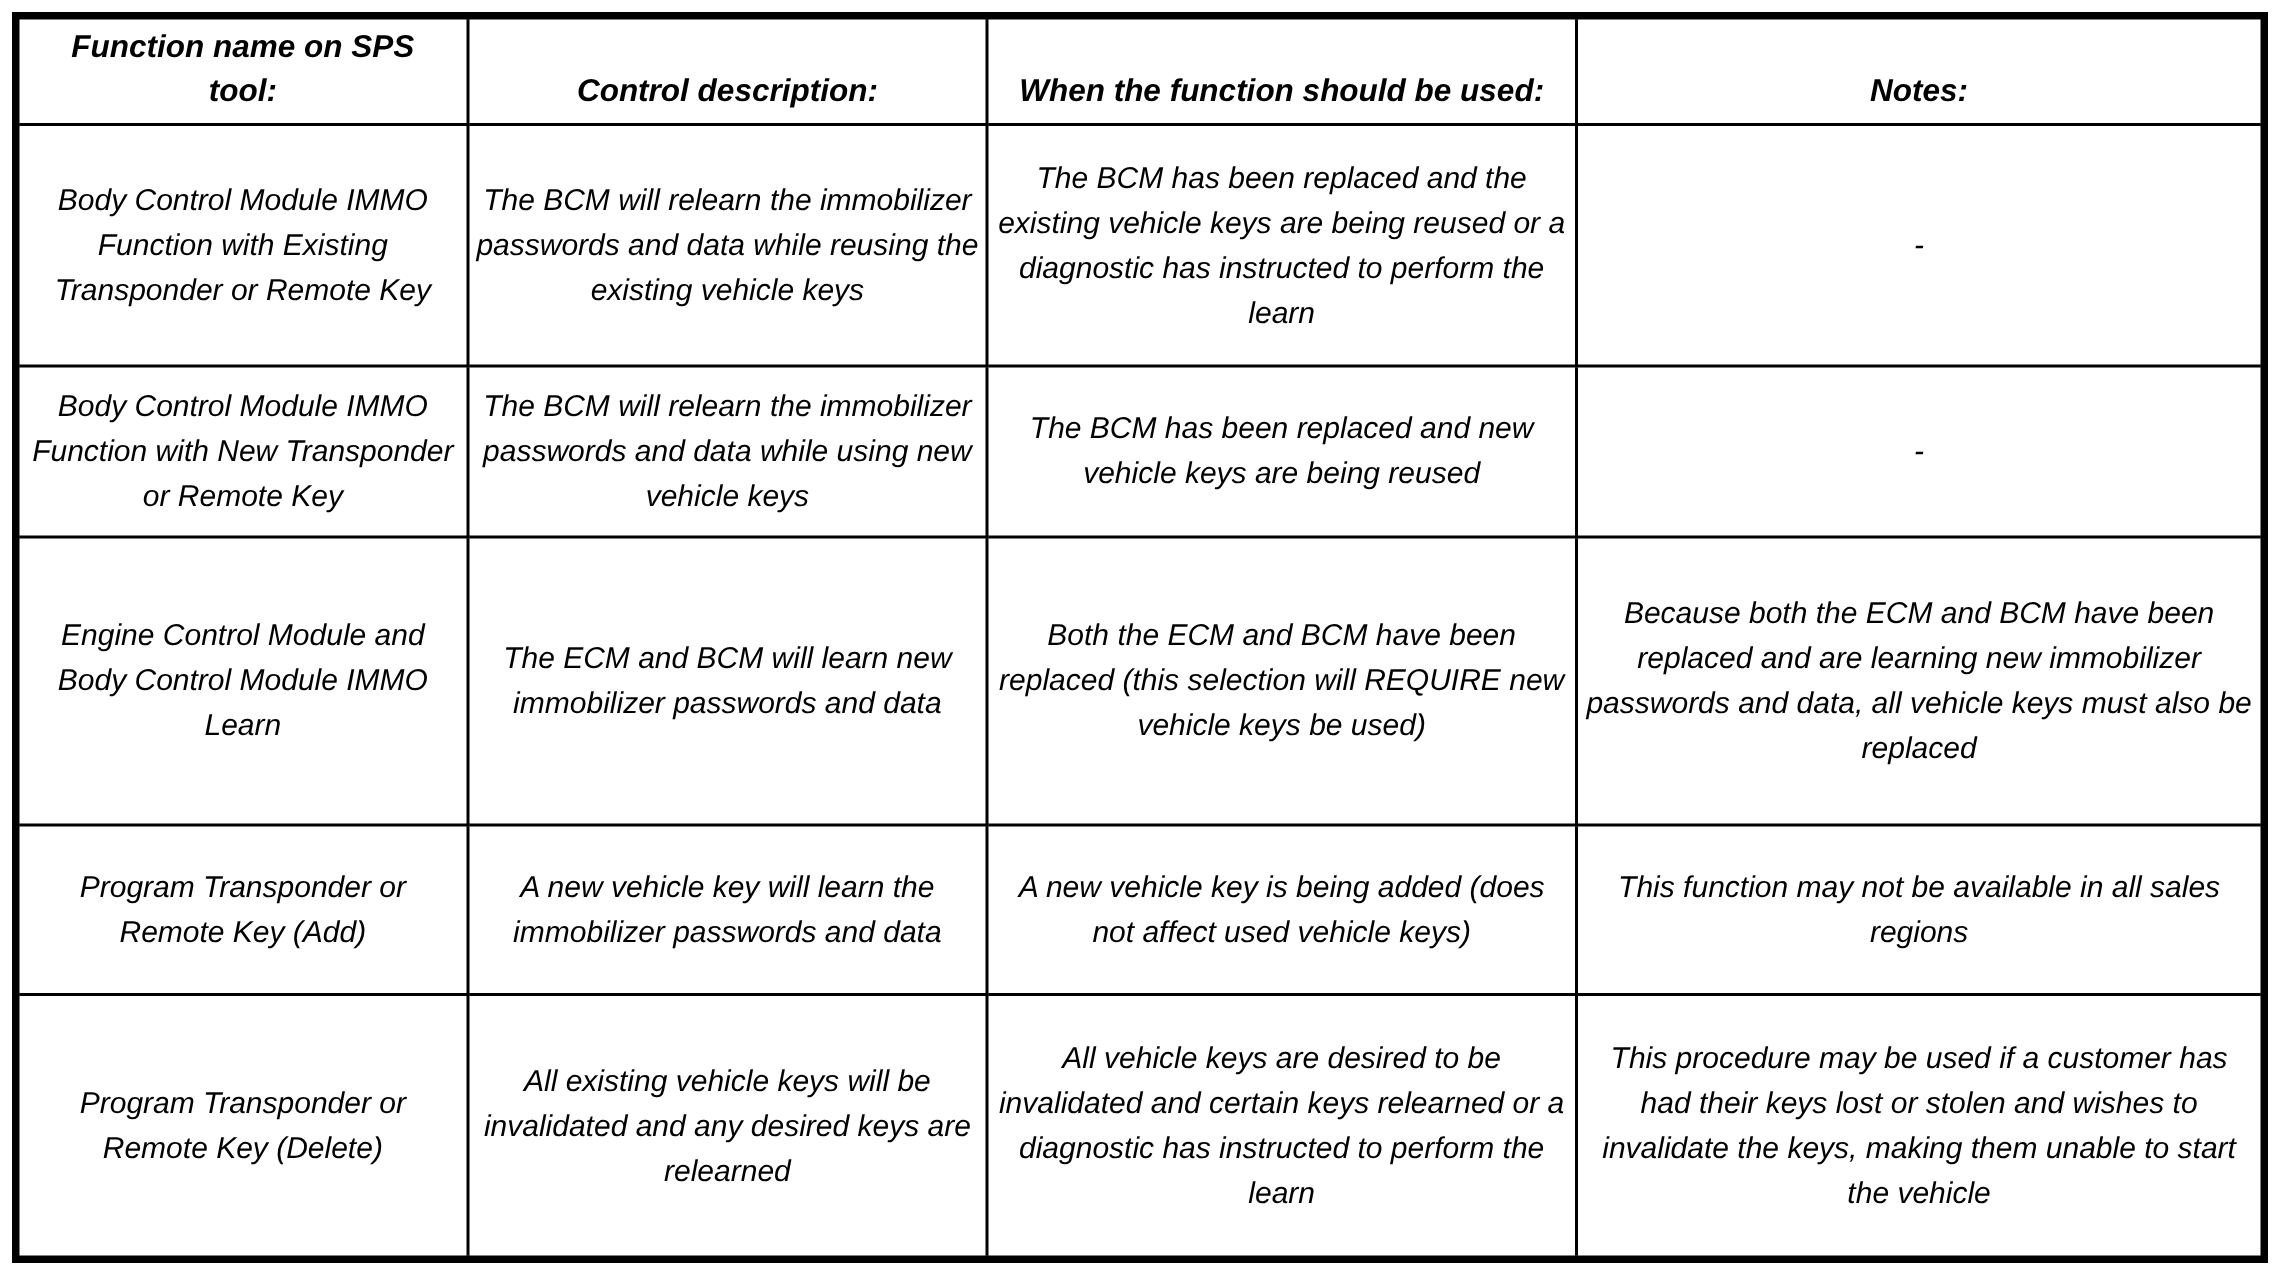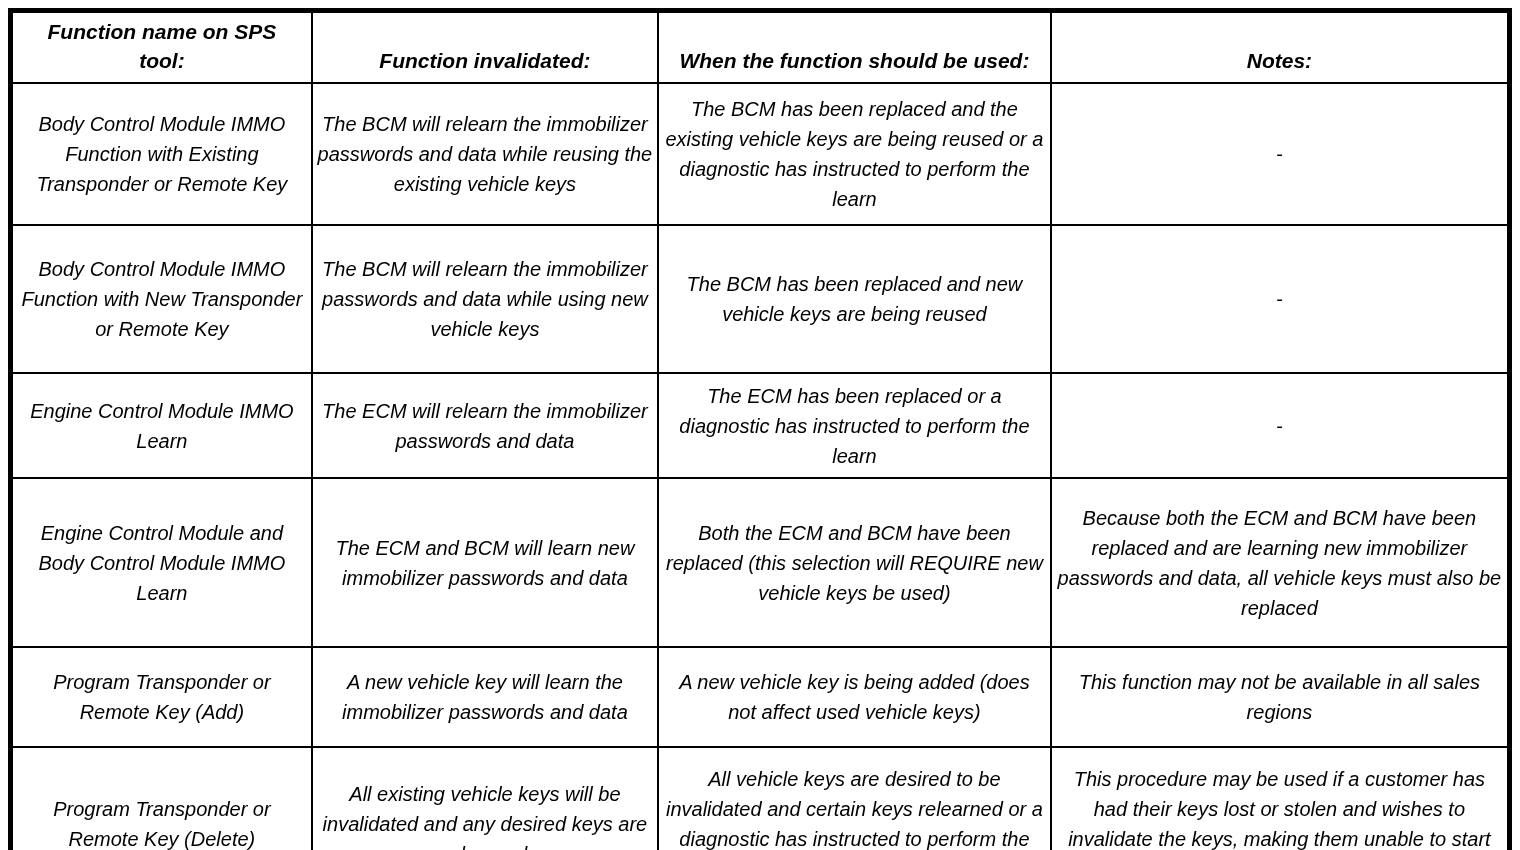--- a/index.html
+++ b/index.html
@@ -46,62 +46,56 @@
   }
   td {
     font-size: 20px;
     line-height: 30px;
     text-align: center;
     vertical-align: middle;
     padding: 2px 4px;
     box-sizing: border-box;
   }
   tr.r1 { height: 142px; }
-  tr.r2 { height: 148px; }
+  tr.r2 { height: 100px; }
   tr.r3 { height: 105px; }
   tr.r4 { height: 169px; }
   tr.r5 { height: 100px; }
   tr.r6 { height: 155px; }
 </style>
 </head>
 <body>
 
 <div class="page">
   <table class="sps-table">
     <colgroup>
       <col class="c1">
         <col class="c2">
         <col class="c3">
         <col class="c4">
     </colgroup>
     <thead>
       <tr>
         <th>Function name on SPS tool:</th>
-        <th>Function invalidated:</th>
+        <th>Control description:</th>
         <th>When the function should be used:</th>
         <th>Notes:</th>
       </tr>
     </thead>
     <tbody>
       <tr class="r1">
         <td>Body Control Module IMMO Function with Existing Transponder or Remote Key</td>
         <td>The BCM will relearn the immobilizer passwords and data while reusing the existing vehicle keys</td>
         <td>The BCM has been replaced and the existing vehicle keys are being reused or a diagnostic has instructed to perform the learn</td>
         <td>-</td>
       </tr>
       <tr class="r2">
         <td>Body Control Module IMMO Function with New Transponder or Remote Key</td>
         <td>The BCM will relearn the immobilizer passwords and data while using new vehicle keys</td>
         <td>The BCM has been replaced and new vehicle keys are being reused</td>
-        <td>-</td>
-      </tr>
-      <tr class="r3">
-        <td>Engine Control Module IMMO Learn</td>
-        <td>The ECM will relearn the immobilizer passwords and data</td>
-        <td>The ECM has been replaced or a diagnostic has instructed to perform the learn</td>
         <td>-</td>
       </tr>
       <tr class="r4">
         <td>Engine Control Module and Body Control Module IMMO Learn</td>
         <td>The ECM and BCM will learn new immobilizer passwords and data</td>
         <td>Both the ECM and BCM have been replaced (this selection will REQUIRE new vehicle keys be used)</td>
         <td>Because both the ECM and BCM have been replaced and are learning new immobilizer passwords and data, all vehicle keys must also be replaced</td>
       </tr>
       <tr class="r5">
         <td>Program Transponder or Remote Key (Add)</td>

